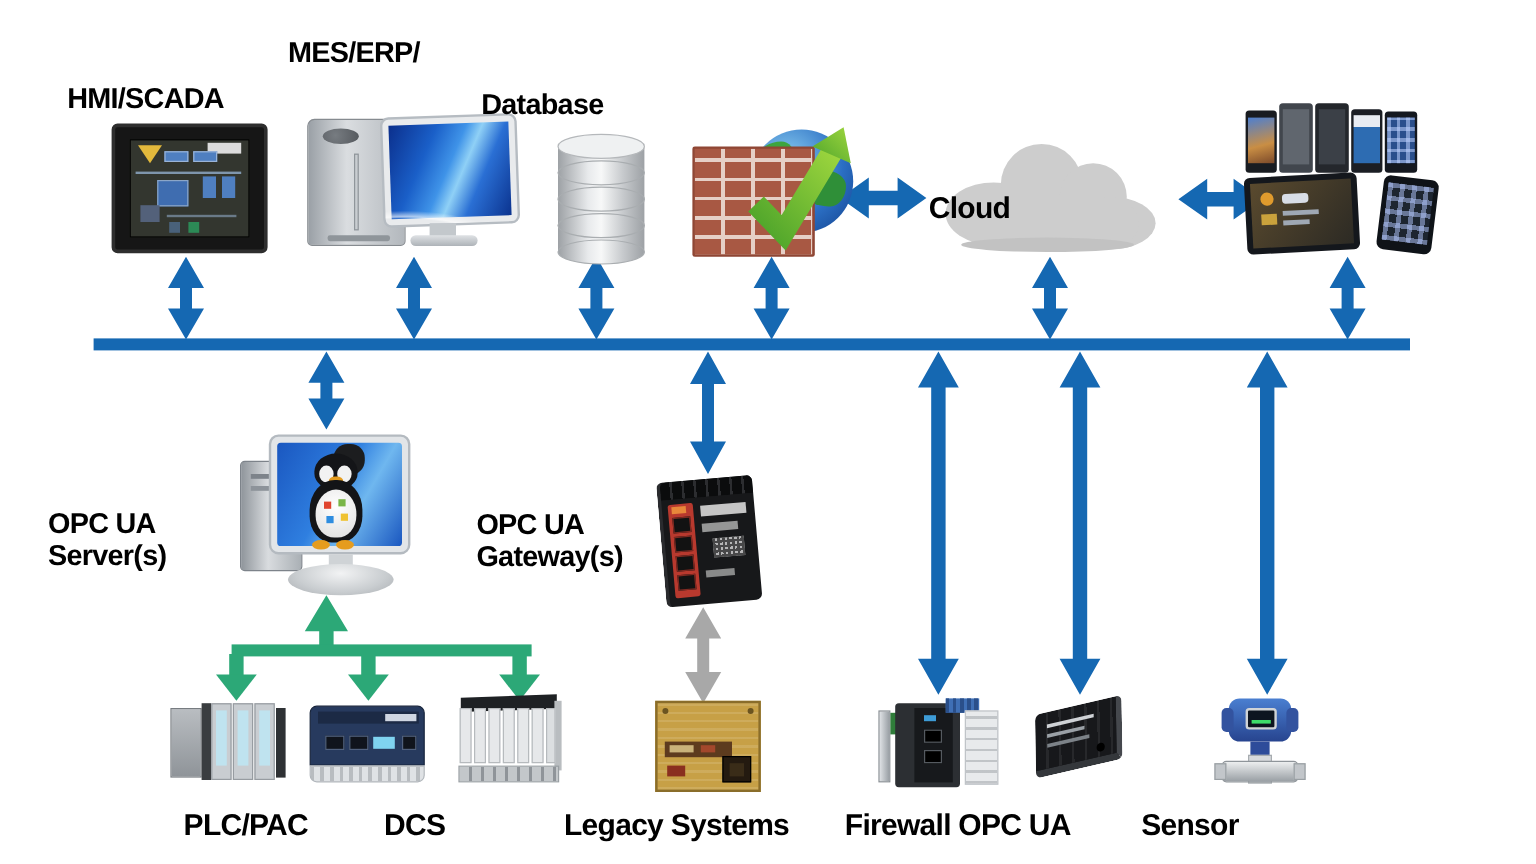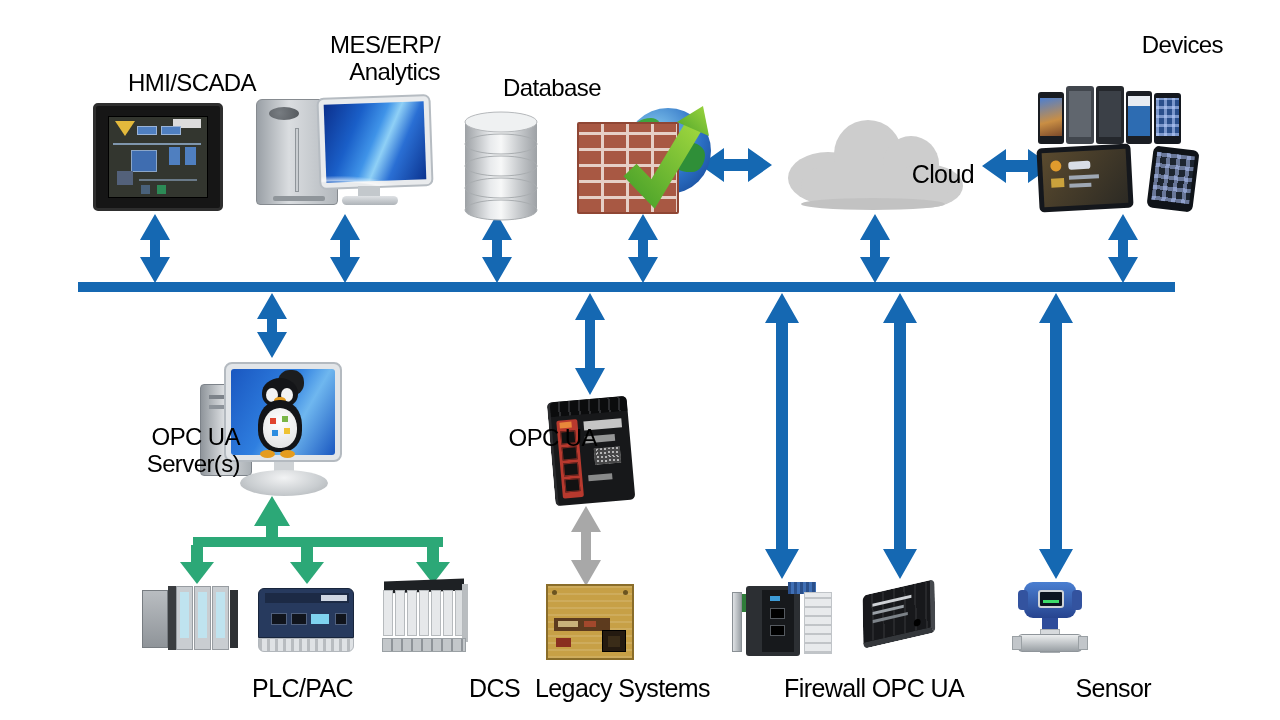--- a/index.html
+++ b/index.html
@@ -5,22 +5,22 @@
   :root{
     --bus:#1568b2; --green:#2ca877; --grayArrow:#a8a8a8; --text:#000000;
     --cloudFill:#cdcdcd; --brick:#a85843; --mortar:#e6cfc6;
   }
   *{margin:0;padding:0;box-sizing:border-box}
   html,body{background:#fff}
   .canvas{position:relative;width:1280px;height:720px;background:#fff;overflow:hidden;
           font-family:"Liberation Sans",sans-serif}
   svg.overlay{position:absolute;left:0;top:0;z-index:1}
   .f-bus{fill:var(--bus)} .f-green{fill:var(--green)} .f-gray{fill:var(--grayArrow)}
-  .lbl{position:absolute;z-index:3;color:var(--text);font-weight:normal;font-size:24px;
-       line-height:27px;text-align:right;letter-spacing:-0.6px;white-space:nowrap}
+  .lbl{position:absolute;z-index:3;color:var(--text);font-weight:bold;font-size:24px;
+       line-height:27px;text-align:left;letter-spacing:-0.6px;white-space:nowrap}
   .lbl.big{font-size:25px}
   .icon{position:absolute;z-index:2}
   .icon i{position:absolute;display:block}
 </style>
 </head>
 <body>
 
 <div class="canvas">
 
   <svg class="overlay" width="1280" height="720" viewBox="0 0 1280 720">
@@ -305,33 +305,32 @@
     <i style="left:26px;top:38px;width:16px;height:13px;background:#2e4c9a"></i>
     <i style="left:24px;top:49px;width:20px;height:24px;background:#d7dadd;border:1px solid #a7acb0"></i>
     <i style="left:2px;top:54px;width:64px;height:18px;background:linear-gradient(180deg,#eceeef,#9aa0a5);border:1px solid #8f959a;border-radius:4px"></i>
     <i style="left:-4px;top:56px;width:10px;height:14px;background:#c2c6ca;border:1px solid #9aa0a4"></i>
     <i style="left:62px;top:56px;width:10px;height:14px;background:#c2c6ca;border:1px solid #9aa0a4"></i>
   </div>
 
   <div class="lbl" style="left:56px;top:69px;width:200px">HMI/SCADA</div>
   <div class="lbl" style="left:240px;top:31px;width:200px">
     <div>MES/ERP/</div>
-    <div>Analytics</div>
   </div>
   <div class="lbl" style="left:401px;top:74px;width:200px">Database</div>
   <div class="lbl big" style="left:774px;top:161px;width:200px">Cloud</div>
   <div class="lbl" style="left:1023px;top:31px;width:200px">
-    <div>Devices</div>
   </div>
   <div class="lbl" style="left:40px;top:423px;width:200px">
     <div>OPC UA</div>
     <div>Server(s)</div>
   </div>
   <div class="lbl" style="left:397px;top:424px;width:200px">
     <div>OPC UA</div>
+    <div>Gateway(s)</div>
   </div>
   <div class="lbl big" style="left:153px;top:675px;width:200px">PLC/PAC</div>
   <div class="lbl big" style="left:320px;top:675px;width:200px">DCS</div>
   <div class="lbl big" style="left:470px;top:675px;width:240px">Legacy Systems</div>
   <div class="lbl big" style="left:704px;top:675px;width:260px">Firewall OPC UA</div>
   <div class="lbl big" style="left:951px;top:675px;width:200px">Sensor</div>
 
 </div>
 
 </body></html>

